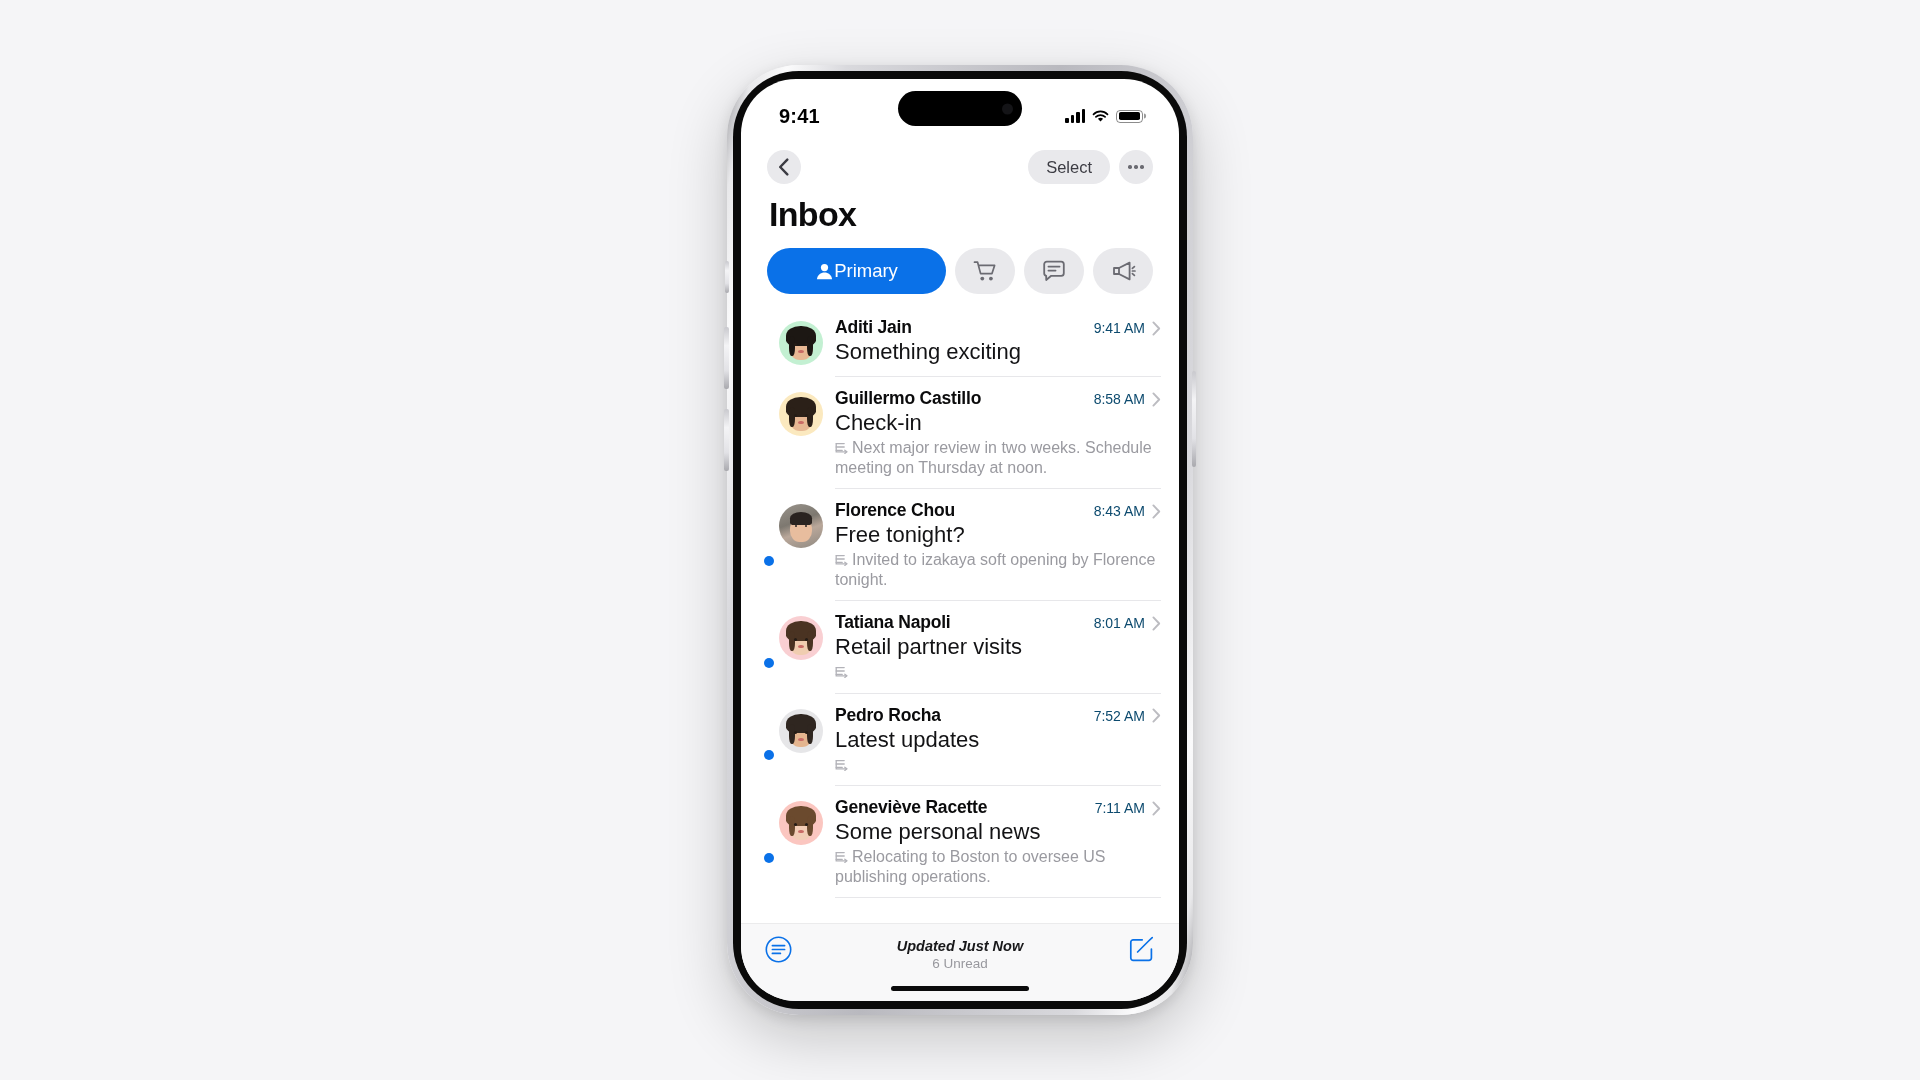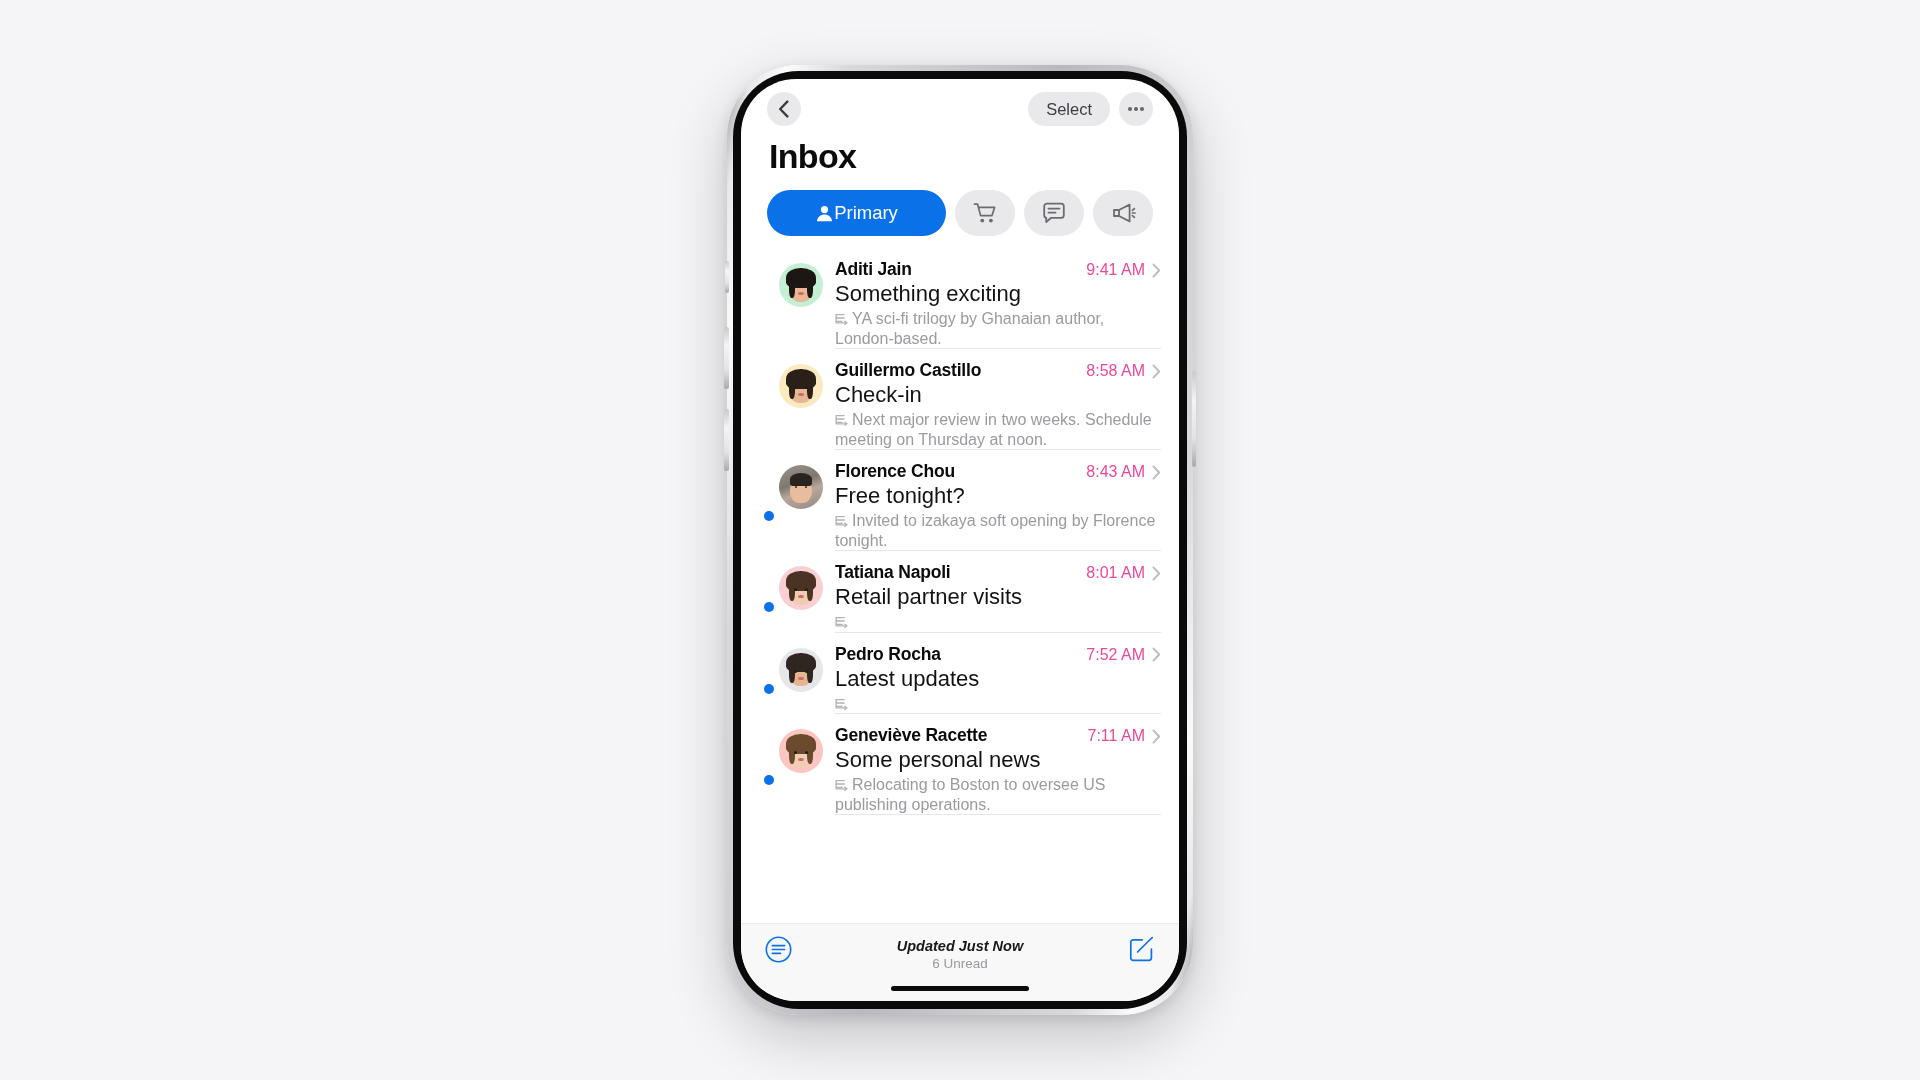--- a/index.html
+++ b/index.html
@@ -191,35 +191,36 @@
     width: 44px; height: 44px; flex: none;
     border-radius: 50%;
     margin-top: 4px;
     overflow: hidden;
     position: relative;
   }
   .row-body {
     flex: 1 1 auto;
     min-width: 0;
     margin-left: 12px;
+    padding-bottom: 11px;
     border-bottom: 1px solid #e7e7ea;
   }
   .row-top {
     display: flex; align-items: baseline;
   }
   .sender {
     font-size: 17.5px; font-weight: bold; color: #0b0b0c;
     letter-spacing: -0.2px;
     white-space: nowrap; overflow: hidden; text-overflow: ellipsis;
   }
   .row-meta {
     margin-left: auto; display: flex; align-items: center; gap: 7px;
     padding-left: 10px; flex: none;
   }
-  .time { font-size: 16px; color: #ec4899; }
+  .time { font-size: 14px; color: #0c4a6e; }
   .chev { color: #b9b9be; display:flex; }
   .subject {
     font-size: 22px; color: #131315;
     margin-top: 1px;
     white-space: nowrap; overflow: hidden; text-overflow: ellipsis;
   }
   .preview {
     font-size: 16px; color: #9a9aa0;
     line-height: 1.22;
     margin-top: 2px;
@@ -270,20 +271,44 @@
 
     <div class="side-btn btn-silence"></div>
     <div class="side-btn btn-volup"></div>
     <div class="side-btn btn-voldn"></div>
     <div class="side-btn btn-power"></div>
 
     <div class="phone-bezel"></div>
 
     <div class="phone-screen">
 
+      <div class="status-bar">
+        <div class="status-time">9:41</div>
+
+        <div class="dynamic-island">
+          <div class="island-dot"></div>
+        </div>
+
+        <div class="status-right">
+          <div class="sig-bars">
+            <i></i>
+              <i></i>
+              <i></i>
+              <i></i>
+          </div>
+          <svg width="17" height="13" viewBox="0 0 17 13">
+            <path d="M8.5 11.6 L5.9 8.8 A3.9 3.9 0 0 1 11.1 8.8 Z" fill="#000"></path>
+            <path d="M3.9 6.9 A6.6 6.6 0 0 1 13.1 6.9" stroke="#000" stroke-width="1.7" fill="none" stroke-linecap="round"></path>
+            <path d="M1.5 4.3 A9.9 9.9 0 0 1 15.5 4.3" stroke="#000" stroke-width="1.7" fill="none" stroke-linecap="round"></path>
+          </svg>
+          <div class="battery">
+            <div class="battery-fill"></div>
+          </div>
+        </div>
+      </div>
 
       <div class="nav-row">
         <div class="circle-btn">
           <svg width="12" height="18" viewBox="0 0 12 18">
             <path d="M9.3 1.6 L2.2 9 L9.3 16.4" stroke="#3c3c43" stroke-width="2.4" fill="none" stroke-linecap="round" stroke-linejoin="round"></path>
           </svg>
         </div>
         <div class="nav-right">
           <div class="pill-btn">Select</div>
           <div class="circle-btn">
@@ -352,25 +377,20 @@
                   <div class="row-meta">
                     <div class="time">9:41 AM</div>
                     <div class="chev">
                       <svg width="9" height="15" viewBox="0 0 9 15">
                         <path d="M1.4 1.4 L7.2 7.5 L1.4 13.6" stroke="#bcbcc1" stroke-width="1.9" fill="none" stroke-linecap="round" stroke-linejoin="round"></path>
                       </svg>
                     </div>
                   </div>
                 </div>
                 <div class="subject">Something exciting</div>
-                <div class="preview"><svg class="sum-icon" width="14" height="13" viewBox="0 0 14 13">
-                    <path d="M1.2 1.6 H9.2 M1.2 5.0 H9.2 M1.2 8.4 H7.2" stroke="#b2b2b8" stroke-width="1.3" stroke-linecap="round" fill="none"></path>
-                    <path d="M1.2 1.6 V9.8 H11.6" stroke="#b2b2b8" stroke-width="1.3" fill="none" stroke-linecap="round"></path>
-                    <path d="M9.8 8.2 L11.9 9.8 L9.8 11.4" stroke="#b2b2b8" stroke-width="1.3" fill="none" stroke-linecap="round" stroke-linejoin="round"></path>
-                  </svg><span>YA sci-fi trilogy by Ghanaian author, London-based.</span></div>
               </div>
             </div>
             <div class="row">
               <div class="unread-col"></div>
               <div class="avatar">
                 <div class="face" style="background:#fbe9bf">
                   <div style="position:absolute;left:22%;top:26%;width:56%;height:62%;border-radius:48% 48% 44% 44%;background:#e6b793"></div>
                   <div style="position:absolute;left:17%;top:12%;width:66%;height:44%;border-radius:50% 50% 30% 30%;background:#2b2018"></div>
                   <div style="position:absolute;left:23%;top:34%;width:14%;height:46%;border-radius:40%;background:#2b2018"></div>
                   <div style="position:absolute;right:23%;top:34%;width:14%;height:46%;border-radius:40%;background:#2b2018"></div>

